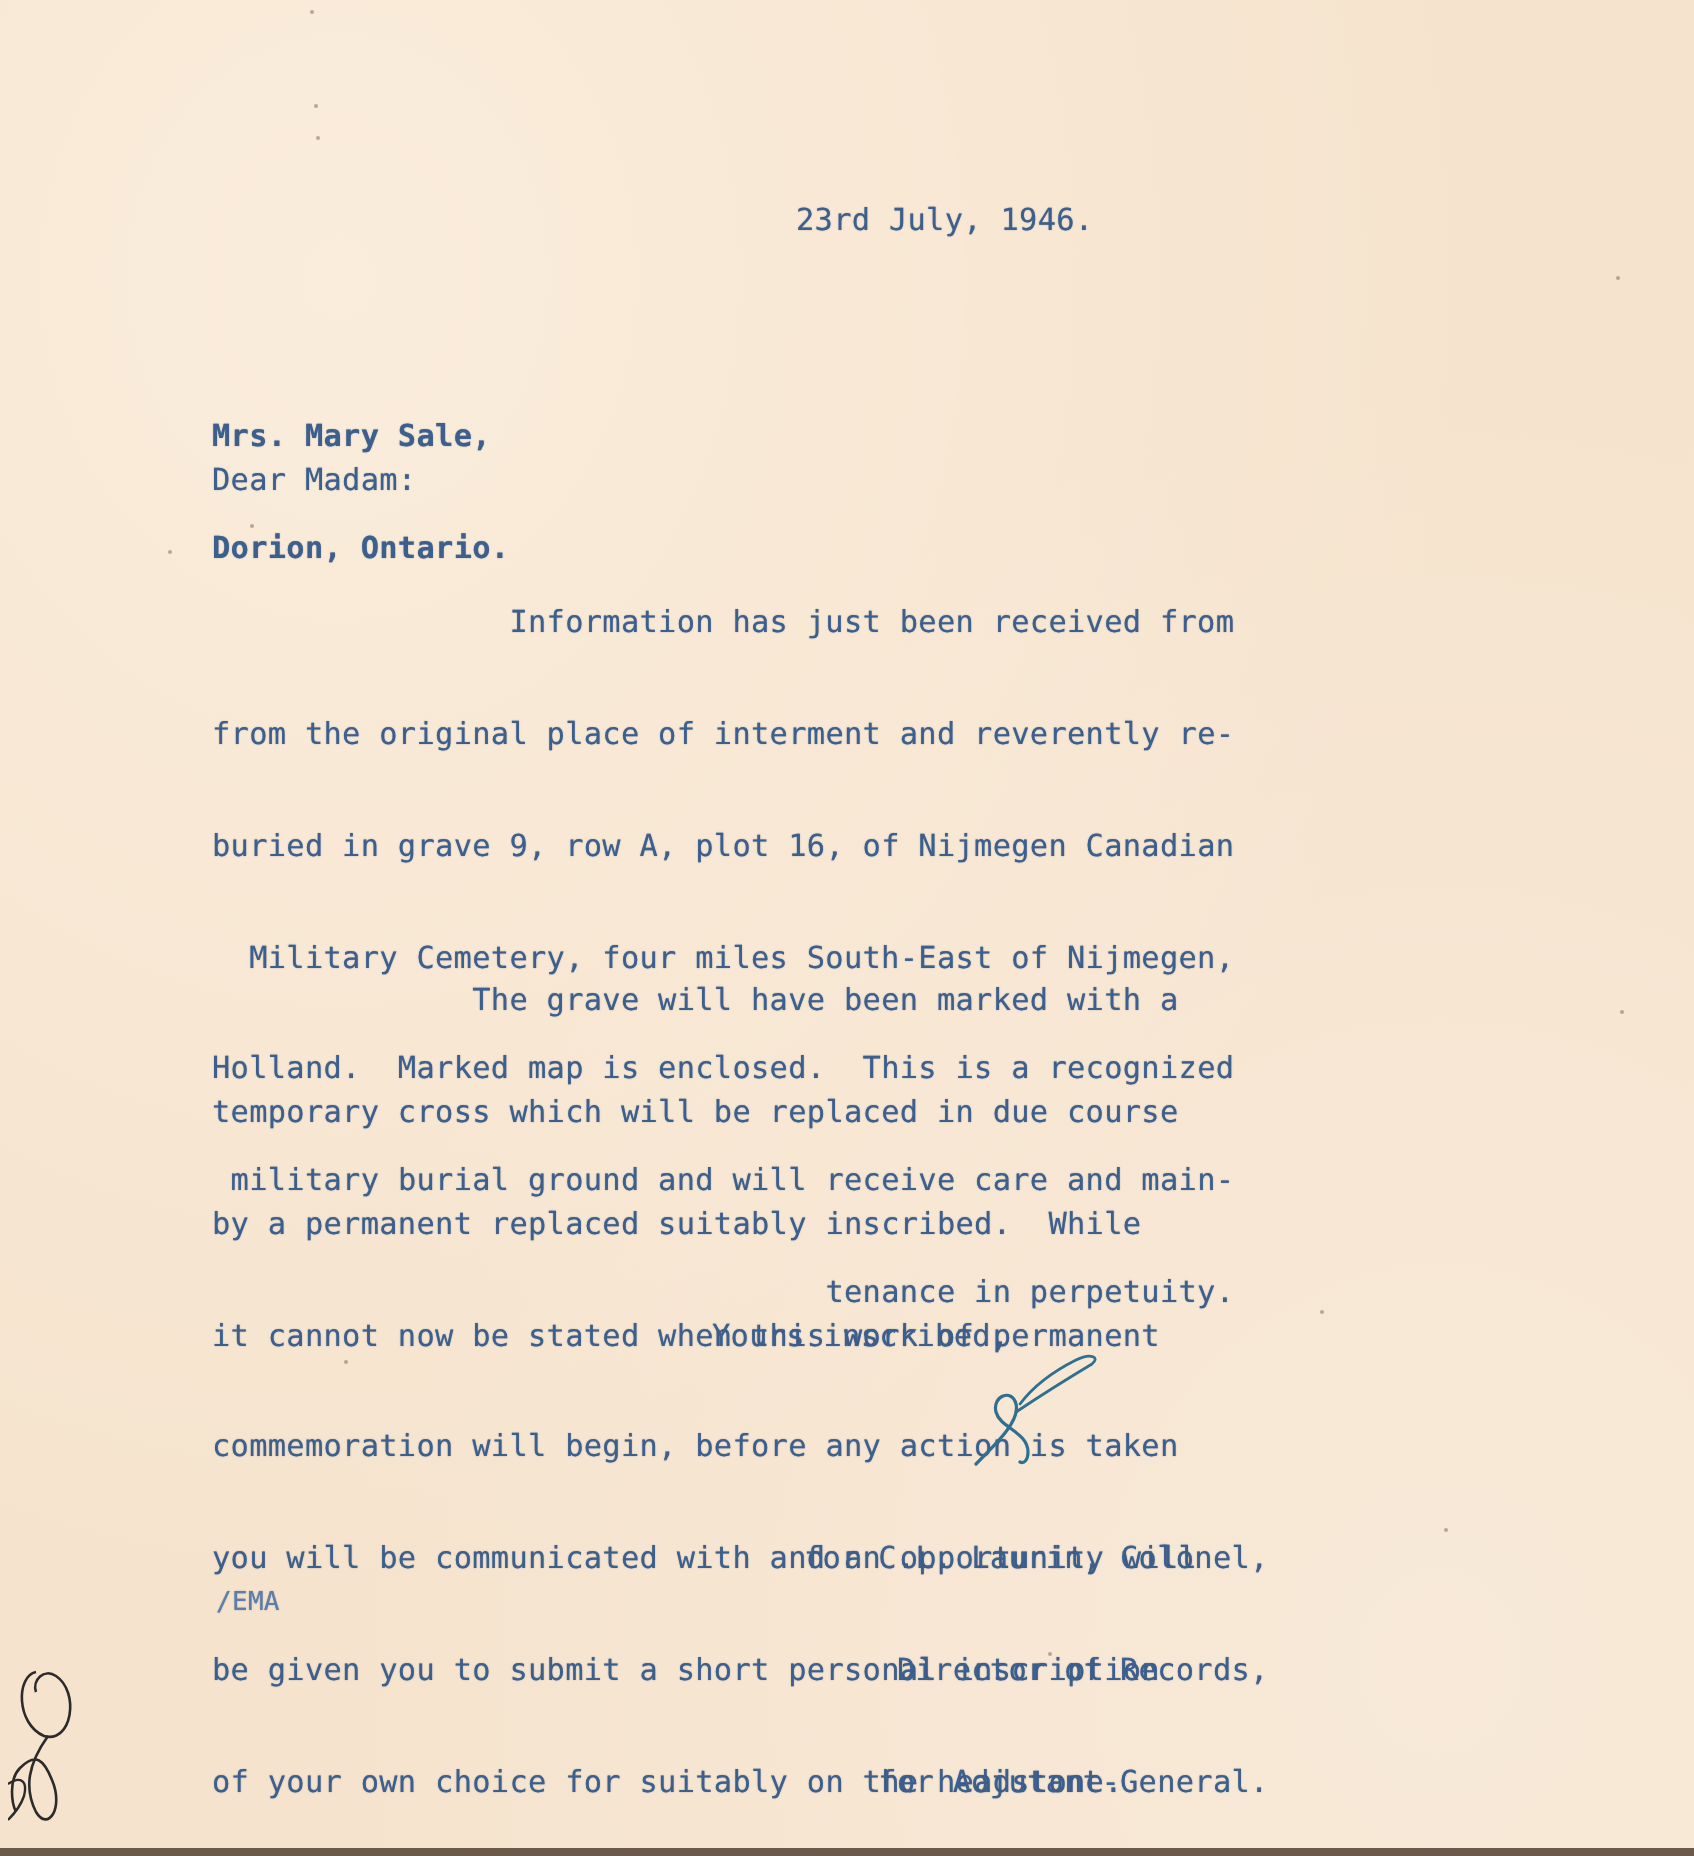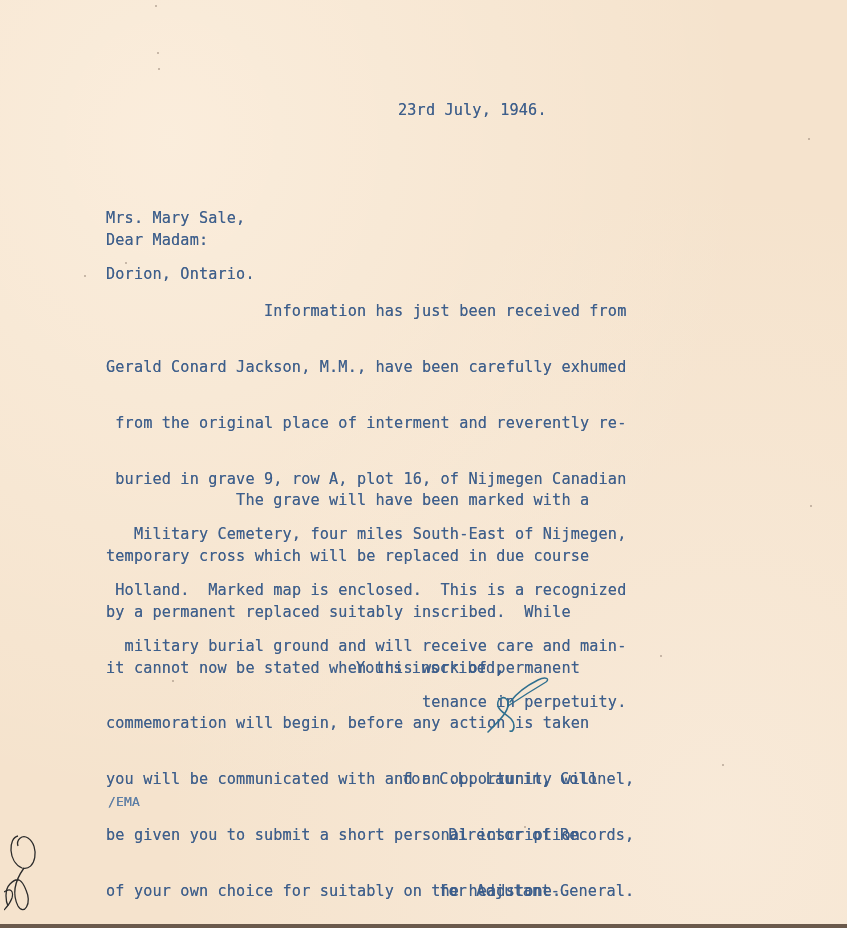--- a/index.html
+++ b/index.html
@@ -23,21 +23,21 @@
     .tl {
       position: absolute;
       color: #3d5f8c;
       font-size: 15.2px;
       line-height: 18.6px;
       white-space: pre;
       letter-spacing: 0.15px;
       text-shadow: 0 0 0.6px rgba(40,70,120,0.6);
     }
     .date { left: 398px; top: 59px; margin-top: 42px; }
-    .addr { left: 106px; top: 172px; }
+    .addr { left: 106px; top: 172px; font-weight: bold; }
     .salutation { left: 106px; top: 231px; }
     .para { left: 106px; }
     .para1 { top: 265px; text-align: right; }
     .para2 { top: 454px; }
     .closing { left: 356px; top: 659px; }
     .sig-block { left: 402px; top: 733px; text-align: right; }
     .ref { left: 108px; top: 793px; font-size: 13px; color: #5b7fa8; }
     .line { display: block; height: 18.6px; }
     .signature { position: absolute; left: 480px; top: 676px; width: 70px; height: 60px; }
     .margin-note { position: absolute; left: 4px; top: 832px; width: 40px; height: 90px; }
@@ -52,21 +52,20 @@
 
   <div class="tl addr">
     <span class="line">Mrs. Mary Sale,</span>
     <span class="line">Dorion, Ontario.</span>
   </div>
 
   <div class="tl salutation">Dear Madam:</div>
 
   <div class="tl para para1">
     <span class="line">              Information has just been received from</span>
-    <span class="line">Gerald Conard Jackson, M.M., have been carefully exhumed</span>
     <span class="line">from the original place of interment and reverently re-</span>
     <span class="line">buried in grave 9, row A, plot 16, of Nijmegen Canadian</span>
     <span class="line">Military Cemetery, four miles South-East of Nijmegen,</span>
     <span class="line">Holland.  Marked map is enclosed.  This is a recognized</span>
     <span class="line">military burial ground and will receive care and main-</span>
     <span class="line">tenance in perpetuity.</span>
   </div>
 
   <div class="tl para para2">
     <span class="line">              The grave will have been marked with a</span>

